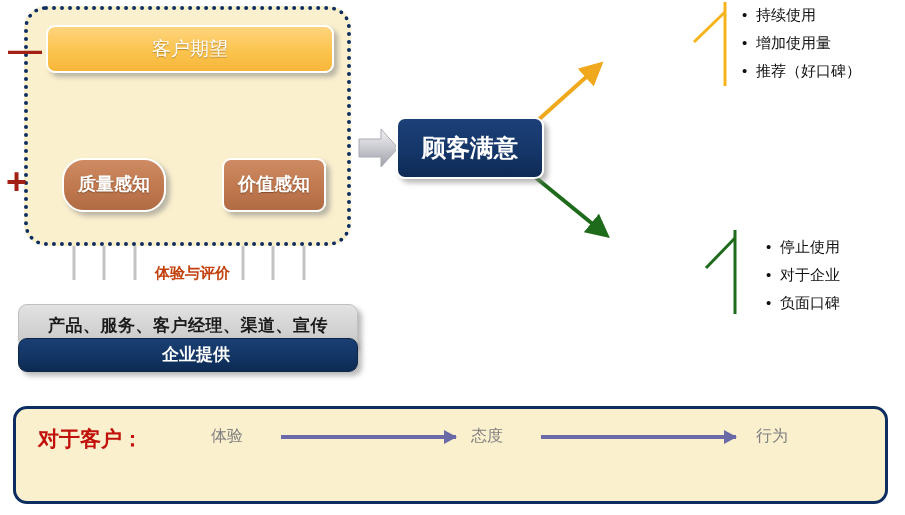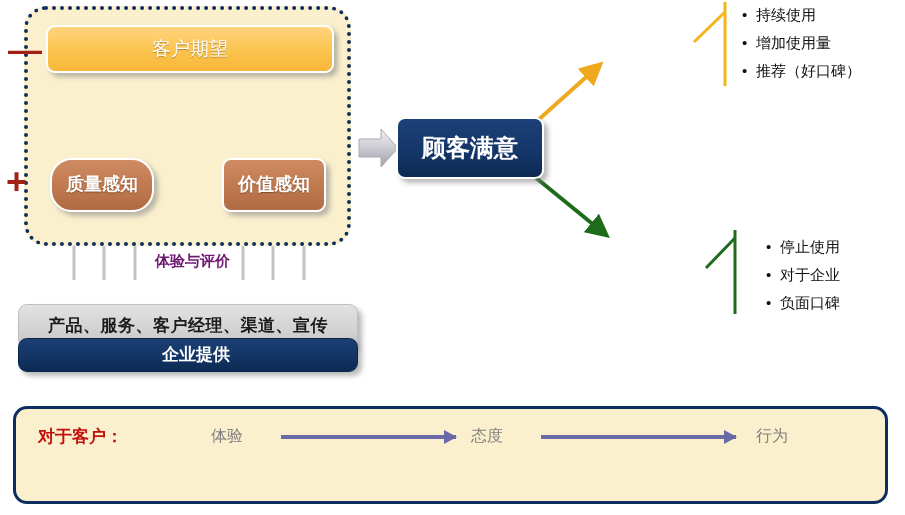--- a/index.html
+++ b/index.html
@@ -34,21 +34,21 @@
     text-shadow:0 1px 1px rgba(120,80,10,.55);
   }
   
   .percept{
     top:158px;width:104px;height:54px;
     background:linear-gradient(180deg,#CE8B63 0%,#C0784E 55%,#B06B44 100%);
     border:2px solid #FFFFFF;
     color:#FFFFFF;font-size:18px;font-weight:bold;
     text-shadow:0 1px 1px rgba(90,45,20,.6);
   }
-  .percept.q{left:50px;border-radius:22px;}
+  .percept.q{left:62px;border-radius:22px;}
   .percept.v{left:222px;}
 
   
   .sign{position:absolute;color:#A32014;font-weight:bold;line-height:1;}
   .minus{left:8px;top:32px;font-size:34px;}
   .plus{left:6px;top:164px;font-size:36px;}
 
   
   .supply{
     left:18px;top:281px;width:340px;height:44px;
@@ -56,22 +56,22 @@
     border:1px solid #BFBFBF;
     color:#1A1A1A;font-size:17px;font-weight:bold;letter-spacing:.5px;margin-top:23px;
   }
   .provider{
     left:18px;top:338px;width:340px;height:34px;
     background:linear-gradient(180deg,#1B3F74 0%,#123463 60%,#0C2A52 100%);
     border:1px solid #0B2547;
     color:#FFFFFF;font-size:17px;font-weight:bold;padding-left:16px;
   }
   .exp-eval{
-    position:absolute;left:152px;top:252px;
-    color:#701a75;font-size:15px;font-weight:bold;
+    position:absolute;left:152px;top:264px;
+    color:#c2410c;font-size:15px;font-weight:bold;
     background:#FFFFFF;padding:0 3px;
   }
 
   
   .satisfy{
     left:396px;top:117px;width:148px;height:62px;
     background:linear-gradient(180deg,#1C4078 0%,#143567 60%,#0D2A54 100%);
     border:2px solid #FFFFFF;
     color:#FFFFFF;font-size:24px;font-weight:bold;
   }
@@ -101,21 +101,21 @@
   .summary{
     position:absolute;left:13px;top:406px;width:875px;height:98px;
     background:#FBF0CE;
     border:3px solid #0E2E62;
     border-radius:14px;
     box-sizing:border-box;
   }
   .srow{position:absolute;left:0;width:100%;height:42px;display:block;}
   .srow.r1{top:8px;}
   .srow.r2{top:52px;}
-  .slabel{position:absolute;left:22px;top:8px;color:#C0120B;font-size:17px;font-weight:bold;}
+  .slabel{position:absolute;left:22px;top:8px;color:#C0120B;font-size:21px;font-weight:bold;}
   .sitem{position:absolute;top:9px;color:#808080;font-size:16px;font-weight:normal;white-space:nowrap;}
   .sarrow{position:absolute;top:16px;height:8px;}
   .sarrow .shaft{position:absolute;left:0;top:2px;height:4px;background:#6A6AA8;width:100%;}
   .sarrow .head{
     position:absolute;right:-1px;top:-3px;width:0;height:0;
     border-top:7px solid transparent;border-bottom:7px solid transparent;
     border-left:13px solid #6A6AA8;
   }
   svg.overlay{position:absolute;left:0;top:0;width:905px;height:515px;pointer-events:none;}
 </style>

